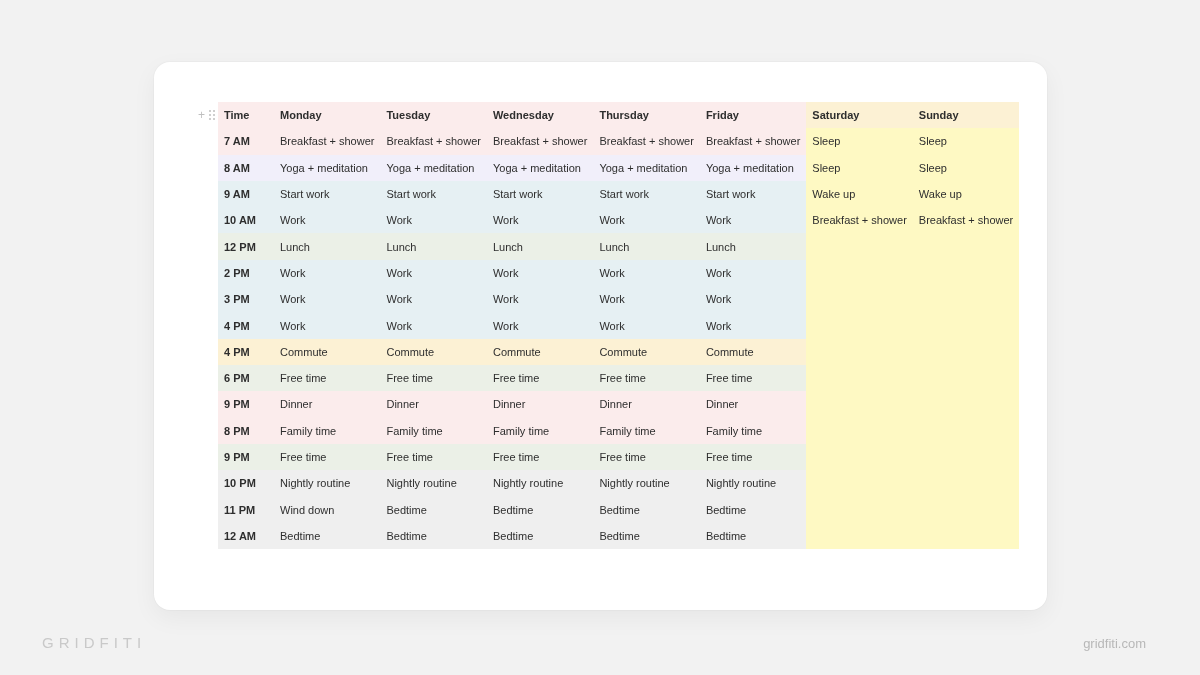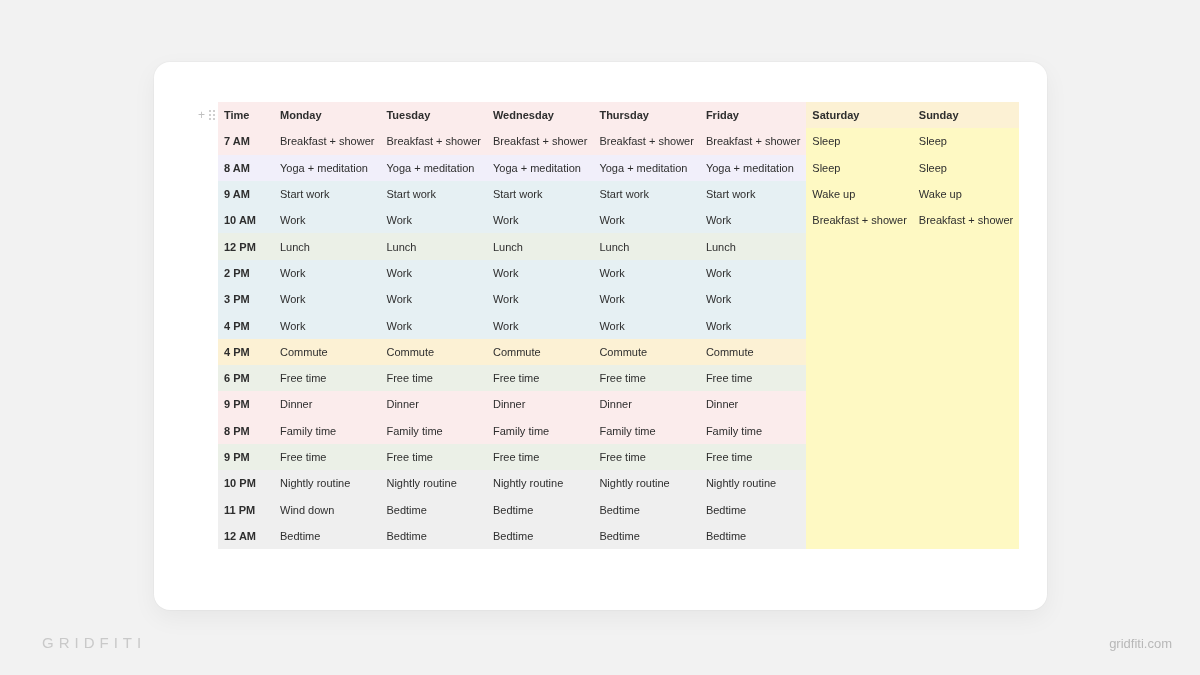--- a/index.html
+++ b/index.html
@@ -82,21 +82,21 @@
     position: absolute;
     left: 42px;
     bottom: 24px;
     font-size: 15px;
     letter-spacing: 5px;
     color: #c9c9c9;
     font-weight: 400;
   }
   .footer-right {
     position: absolute;
-    right: 28px;
+    right: 54px;
     bottom: 24px;
     font-size: 13px;
     color: #b8b8b8;
   }
 </style>
 </head>
 <body>
 
 <div class="card">
   <div class="table-wrap">

